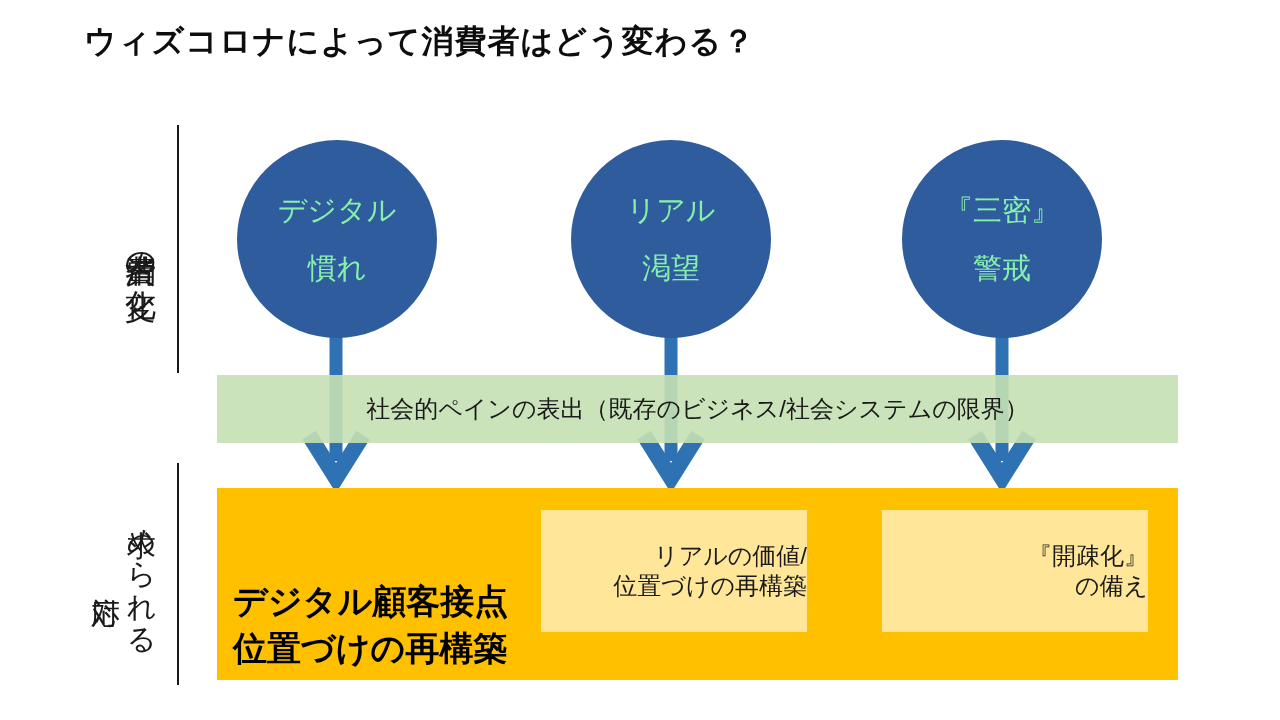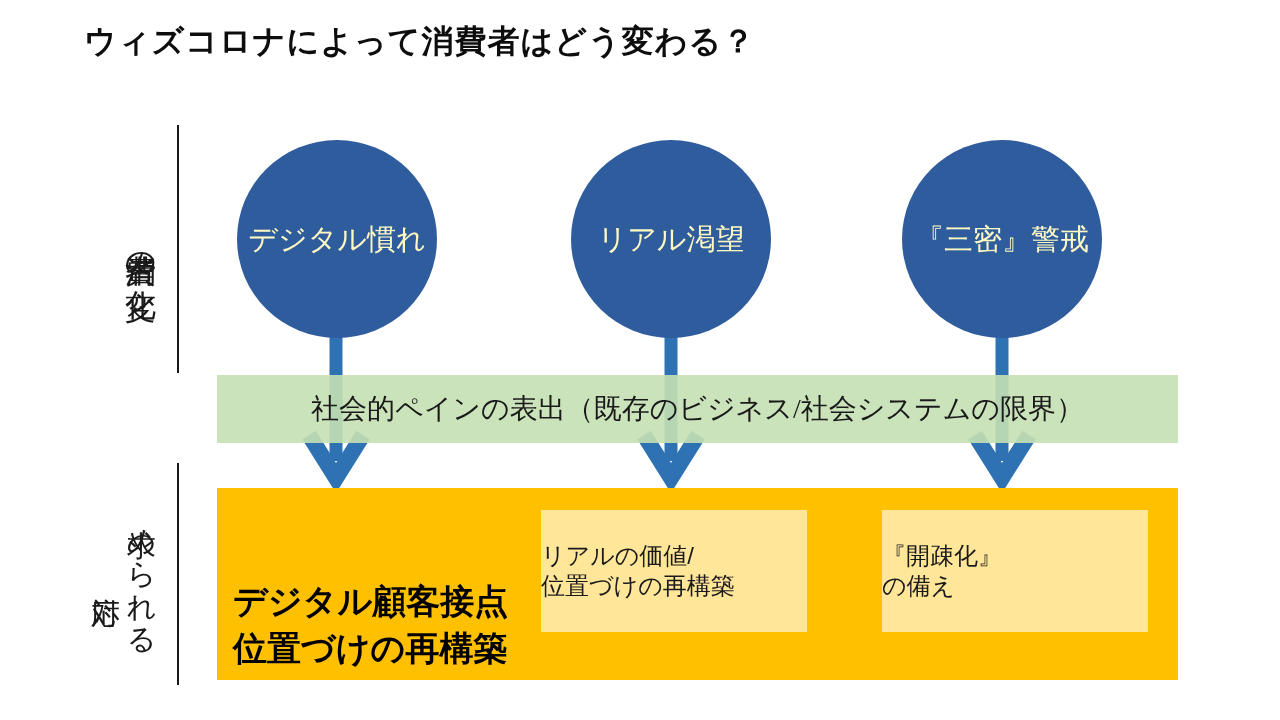--- a/index.html
+++ b/index.html
@@ -24,52 +24,52 @@
     writing-mode:vertical-rl;text-orientation:mixed;
     text-align:center;color:#1a1a1a;white-space:nowrap;
   }
   .vlabel.consumer{left:122px;top:125px;height:248px;width:36px;line-height:36px;font-size:31px;}
   .vlabel.response{left:88px;top:463px;height:222px;width:72px;line-height:36px;font-size:29px;}
   .vlabel .vline-part{display:block;}
   .circle{
     position:absolute;top:140px;width:200px;height:198px;
     border-radius:50%;
     background:var(--circle-blue,#2E5C9D);
-    color:#fef9c3;
-    display:flex;flex-direction:row;align-items:center;justify-content:center;
+    color:#86efac;
+    display:flex;flex-direction:column;align-items:center;justify-content:center;
     text-align:center;font-size:29px;line-height:58px;
   }
   .circle.c1{left:237px;}
   .circle.c2{left:571px;align-items:center;}
   .circle.c3{left:902px;}
   .arrow-svg{position:absolute;top:335px;width:70px;height:154px;}
   .arrow-svg.a1{left:301px;}
   .arrow-svg.a2{left:636px;}
   .arrow-svg.a3{left:967px;}
   .arrow-stem{fill:var(--arrow-blue,#2E72B4);}
   .arrow-head{fill:none;stroke:var(--arrow-blue,#2E72B4);stroke-width:16;stroke-linejoin:miter;}
   .pain-band{
     position:absolute;left:217px;top:375px;width:961px;height:68px;
     display:flex;align-items:center;justify-content:center;
   }
   .pain-band-bg{position:absolute;inset:0;background:var(--band-green,#C5E0B3);opacity:0.9;}
-  .pain-band-label{position:relative;font-size:28px;color:#1a1a1a;white-space:nowrap;font-family:Liberation Serif, serif;}
+  .pain-band-label{position:relative;font-size:24px;color:#1a1a1a;white-space:nowrap;}
   .response-box{
     position:absolute;left:217px;top:488px;width:961px;height:192px;
     background:var(--box-orange,#FFC000);
   }
   .response-main-label{
     position:absolute;left:233px;top:578px;
     font-size:34px;font-weight:700;line-height:47px;color:#000;
   }
   .response-main-label .line{display:block;}
   .sub-box{
     position:absolute;top:510px;width:266px;height:122px;
     background:var(--box-light-yellow,#FFE699);
-    display:flex;flex-direction:column;align-items:flex-start;justify-content:center;
+    display:flex;flex-direction:column;align-items:flex-end;justify-content:center;
     text-align:center;font-size:24px;line-height:30px;color:#1a1a1a;
   }
   .sub-box.sb1{left:541px;}
   .sub-box.sb2{left:882px;}
 </style>
 </head>
 <body>
 
 <div class="slide">
 

